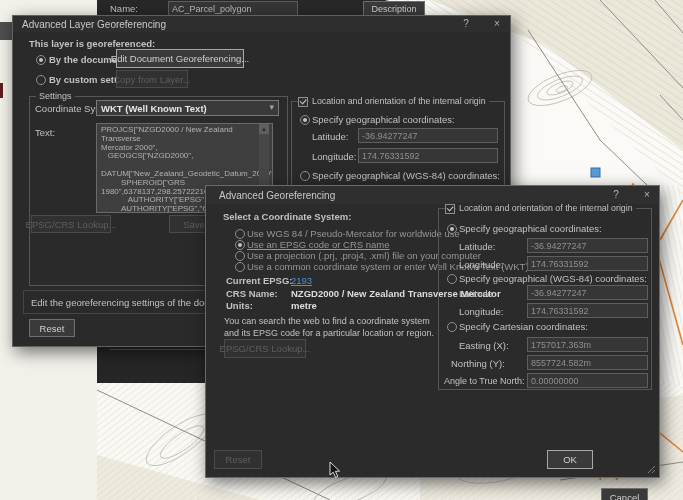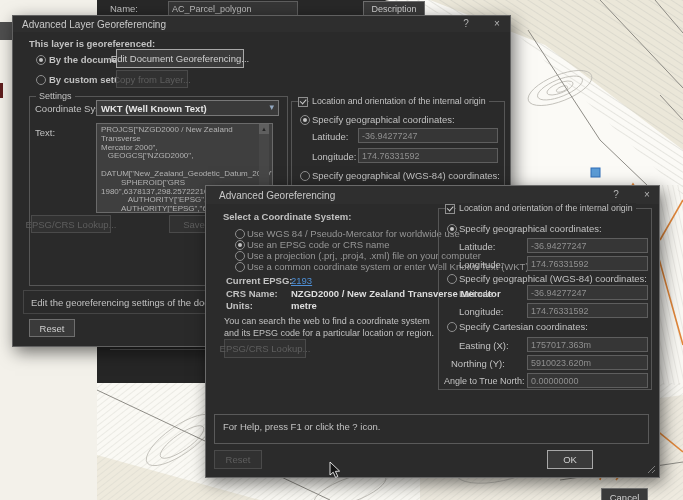--- a/index.html
+++ b/index.html
@@ -182,21 +182,21 @@
     <span class="title" style="left:13px;top:4px;">Advanced Georeferencing</span>
     <span class="tbtn" style="left:403px;top:3px;">?</span>
     <span class="tbtn" style="left:434px;top:3px;">×</span>
   </div>
 
   <span class="lbl bold" style="left:17px;top:25px;">Select a Coordinate System:</span>
 
   <span class="radio" style="left:29px;top:43px;"></span>
   <span class="lbl dim" style="left:41px;top:42px;">Use WGS 84 / Pseudo-Mercator for worldwide use</span>
   <span class="radio sel" style="left:29px;top:54px;"></span>
-  <span class="lbl dim" style="left:41px;top:53px;">Use an EPSG code or CRS name</span>
+  <span class="lbl dim" style="left:41px;top:53px;text-decoration:underline;">Use an EPSG code or CRS name</span>
   <span class="radio" style="left:29px;top:65px;"></span>
   <span class="lbl dim" style="left:41px;top:64px;">Use a projection (.prj, .proj4, .xml) file on your computer</span>
   <span class="radio" style="left:29px;top:76px;"></span>
   <span class="lbl dim" style="left:41px;top:75px;">Use a common coordinate system or enter Well Known Text (WKT)</span>
 
   <span class="lbl bold" style="left:20px;top:89px;">Current EPSG:</span>
   <span class="lbl link" style="left:85px;top:89px;">2193</span>
   <span class="lbl bold" style="left:20px;top:102px;">CRS Name:</span>
   <span class="lbl bold" style="left:85px;top:102px;color:#dedede;">NZGD2000 / New Zealand Transverse Mercator</span>
   <span class="lbl bold" style="left:20px;top:114px;">Units:</span>
@@ -218,28 +218,25 @@
     <span class="lbl" style="left:20px;top:64px;">Specify geographical (WGS-84) coordinates:</span>
     <span class="lbl" style="left:20px;top:79px;">Latitude:</span>
     <div class="field" style="left:88px;top:76px;width:113px;height:13px;">-36.94277247</div>
     <span class="lbl" style="left:20px;top:97px;">Longitude:</span>
     <div class="field" style="left:88px;top:94px;width:113px;height:13px;">174.76331592</div>
     <span class="radio" style="left:8px;top:113px;"></span>
     <span class="lbl" style="left:20px;top:112px;">Specify Cartesian coordinates:</span>
     <span class="lbl" style="left:20px;top:131px;">Easting (X):</span>
     <div class="field" style="left:88px;top:128px;width:113px;height:13px;">1757017.363m</div>
     <span class="lbl" style="left:12px;top:149px;">Northing (Y):</span>
-    <div class="field" style="left:88px;top:146px;width:113px;height:13px;">5910023.620m</div>
+    <div class="field" style="left:88px;top:146px;width:113px;height:13px;">8557724.582m</div>
     <span class="lbl" style="left:5px;top:167px;font-size:9px;">Angle to True North:</span>
     <div class="field" style="left:88px;top:164px;width:113px;height:13px;">0.00000000</div>
   </div>
 
-  <div class="helpbox" style="left:8px;top:228px;width:433px;height:28px;">
-    <span class="lbl" style="left:8px;top:6px;">For Help, press F1 or click the ? icon.</span>
-  </div>
 
   <div class="btn disabled" style="left:8px;top:264px;width:46px;height:17px;">Reset</div>
   <div class="btn focus" style="left:341px;top:264px;width:44px;height:17px;">OK</div>
   <div class="btn" style="left:395px;top:264px;width:45px;height:17px;margin-top:38px;">Cancel</div>
 
   <svg style="position:absolute;right:3px;bottom:3px;" width="9" height="9">
     <line x1="8" y1="1" x2="1" y2="8" stroke="#7d7d7d" stroke-width="1"></line>
     <line x1="8" y1="5" x2="5" y2="8" stroke="#7d7d7d" stroke-width="1"></line>
   </svg>
 </div>

